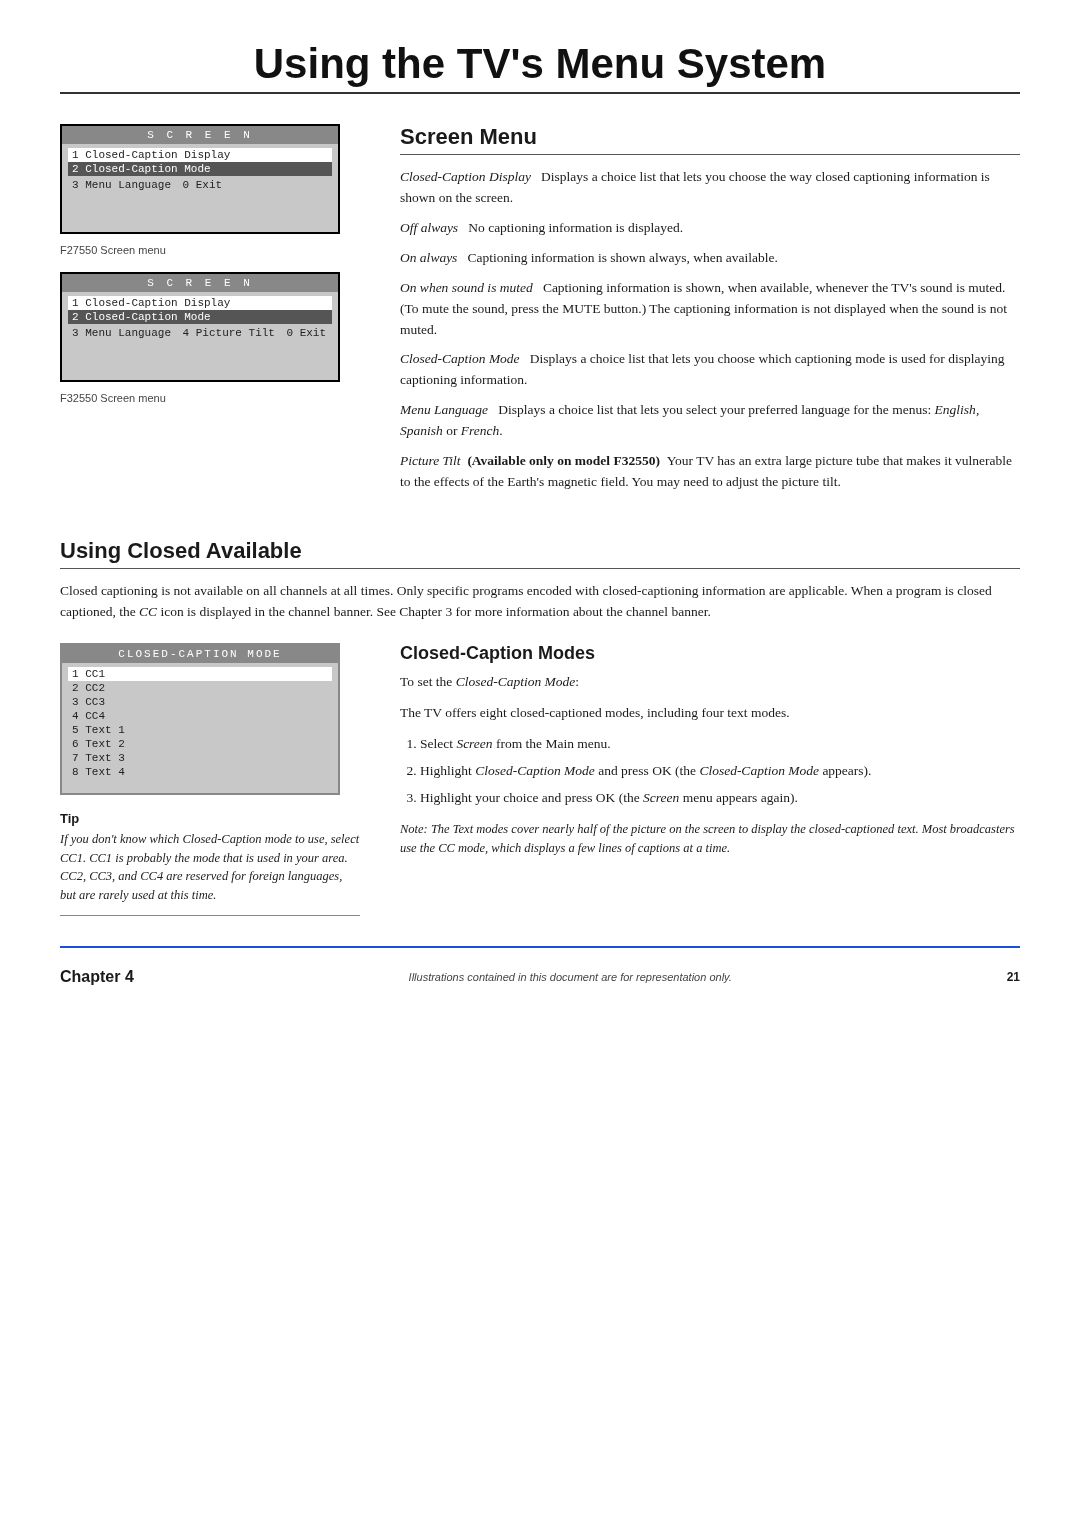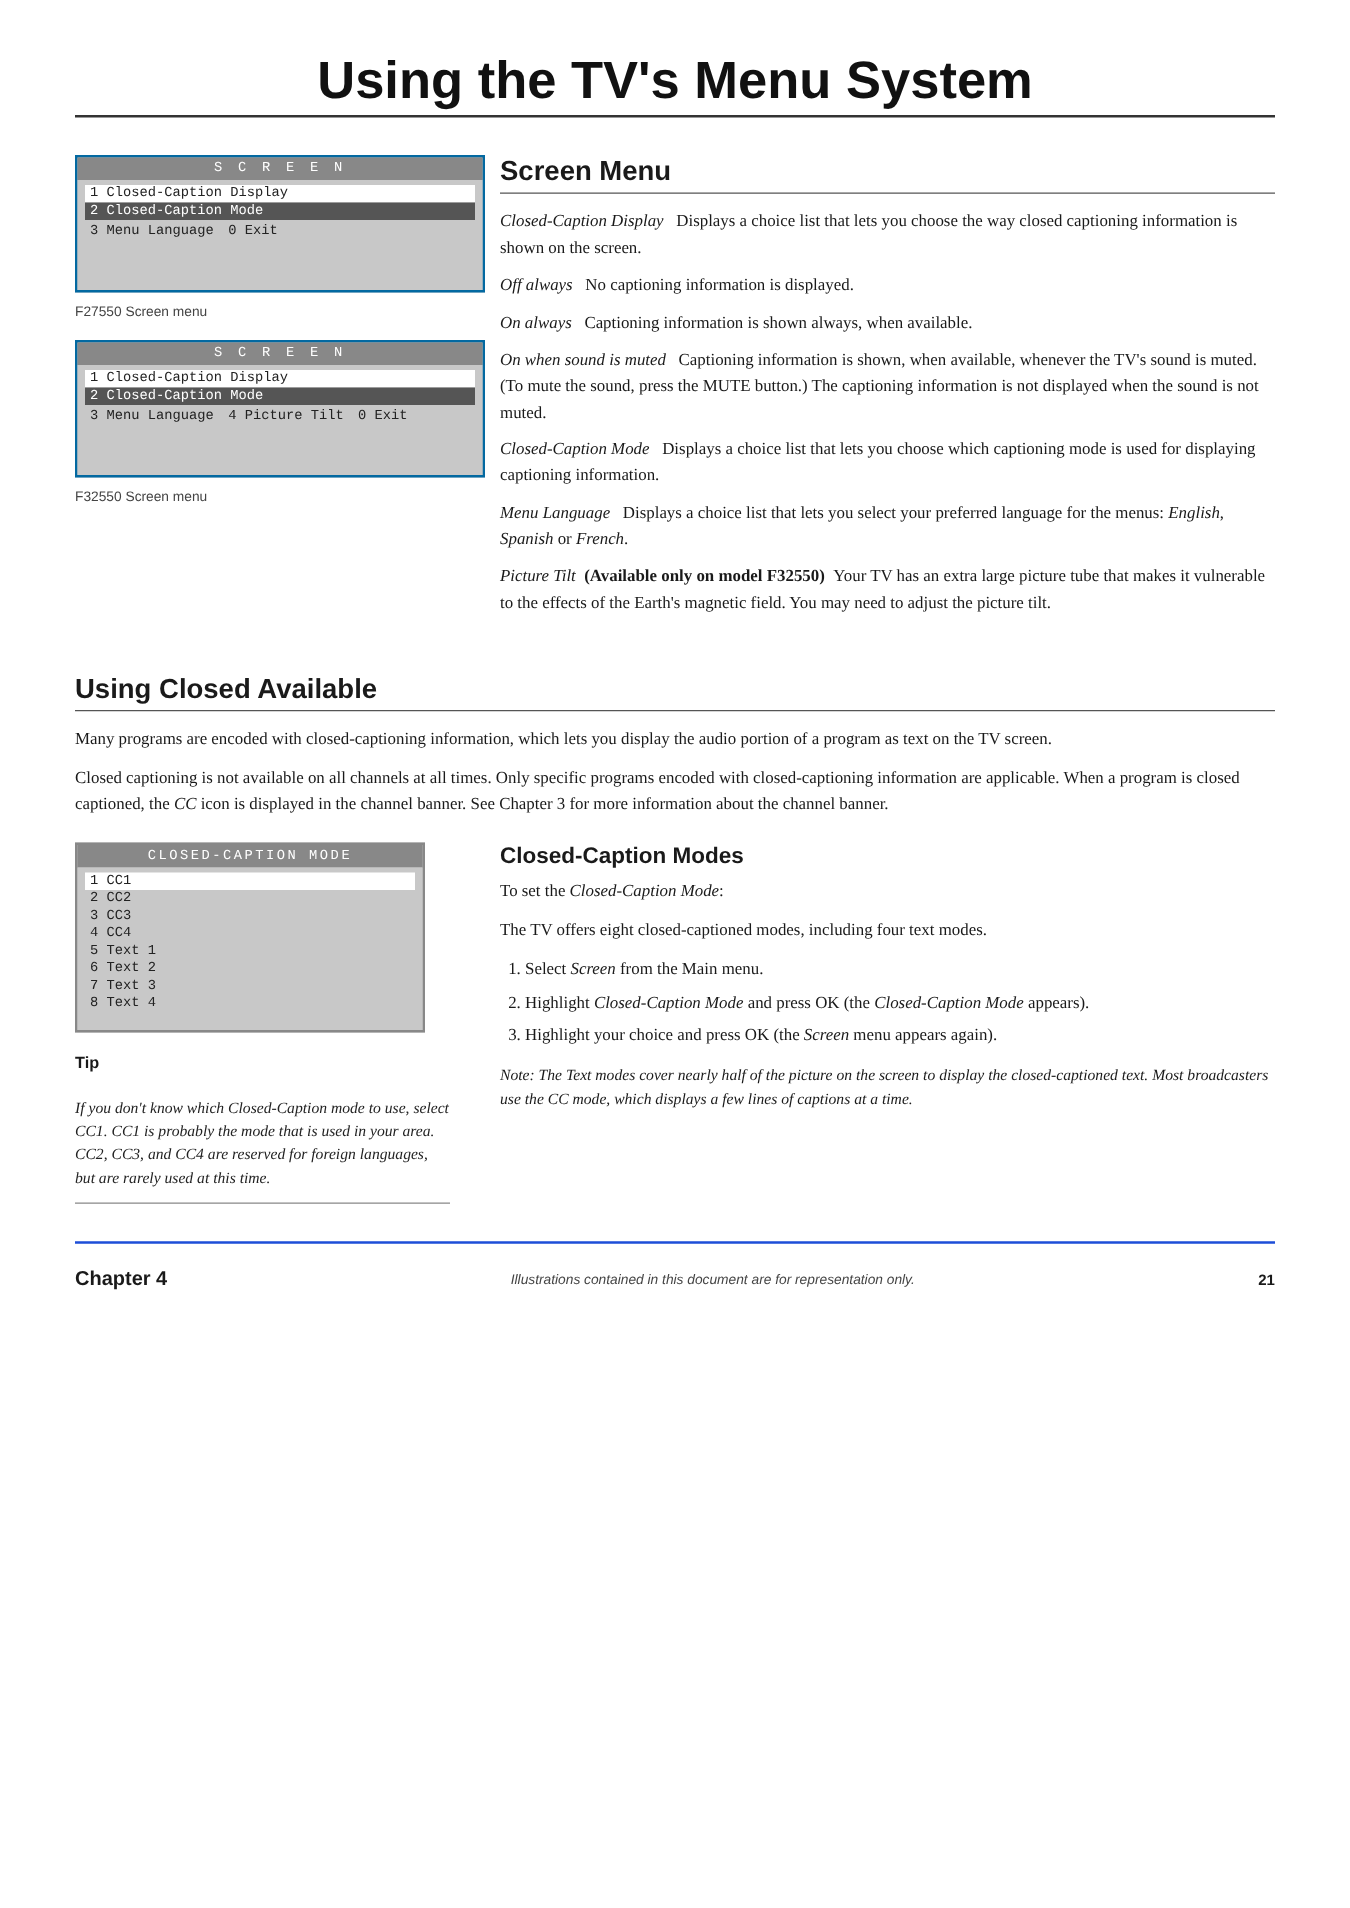--- a/index.html
+++ b/index.html
@@ -36,25 +36,25 @@
     .left-col {
       width: 300px;
       flex-shrink: 0;
     }
     .right-col {
       flex: 1;
     }
 
     
     .screen-box {
-      border: 2px solid #0369a1;
+      border: 2px solid #000000;
       background: #c8c8c8;
       padding: 0;
       margin-bottom: 10px;
-      width: 328px;
+      width: 280px;
     }
     .screen-header {
       background: #888;
       text-align: center;
       font-family: 'Courier New', monospace;
       font-size: 11px;
       letter-spacing: 3px;
       color: #fff;
       padding: 3px 0;
     }
@@ -162,21 +162,21 @@
     }
 
     
     .tip-section {
       margin-top: 4px;
     }
     .tip-heading {
       font-family: Arial, sans-serif;
       font-size: 13px;
       font-weight: bold;
-      margin-bottom: 20px;
+      margin-bottom: 4px;
     }
     .tip-text {
       font-style: italic;
       font-size: 12.5px;
       line-height: 1.5;
       color: #222;
       border-bottom: 1px solid #888;
       padding-bottom: 10px;
     }
 
@@ -279,21 +279,20 @@
     </div>
 
     <div class="def-block">
       <em class="def-term">Picture Tilt</em>&nbsp;&nbsp;<strong>(Available only on model F32550)</strong>&nbsp;&nbsp;Your TV has an extra large picture tube that makes it vulnerable to the effects of the Earth's magnetic field. You may need to adjust the picture tilt.
     </div>
   </div>
 </div>
 
 <div class="ucc-section">
   <h2 class="section-heading">Using Closed Available</h2>
-  <p class="body-text">Many programs are encoded with closed-captioning information, which lets you display the audio portion of a program as text on the TV screen.</p>
   <p class="body-text">Closed captioning is not available on all channels at all times. Only specific programs encoded with closed-captioning information are applicable. When a program is closed captioned, the <em>CC</em> icon is displayed in the channel banner. See Chapter 3 for more information about the channel banner.</p>
 </div>
 
 <div class="bottom-section">
 
   <div class="bottom-left">
 
     <div class="cc-mode-box">
       <div class="cc-mode-header">CLOSED-CAPTION MODE</div>
       <div class="cc-mode-menu">

